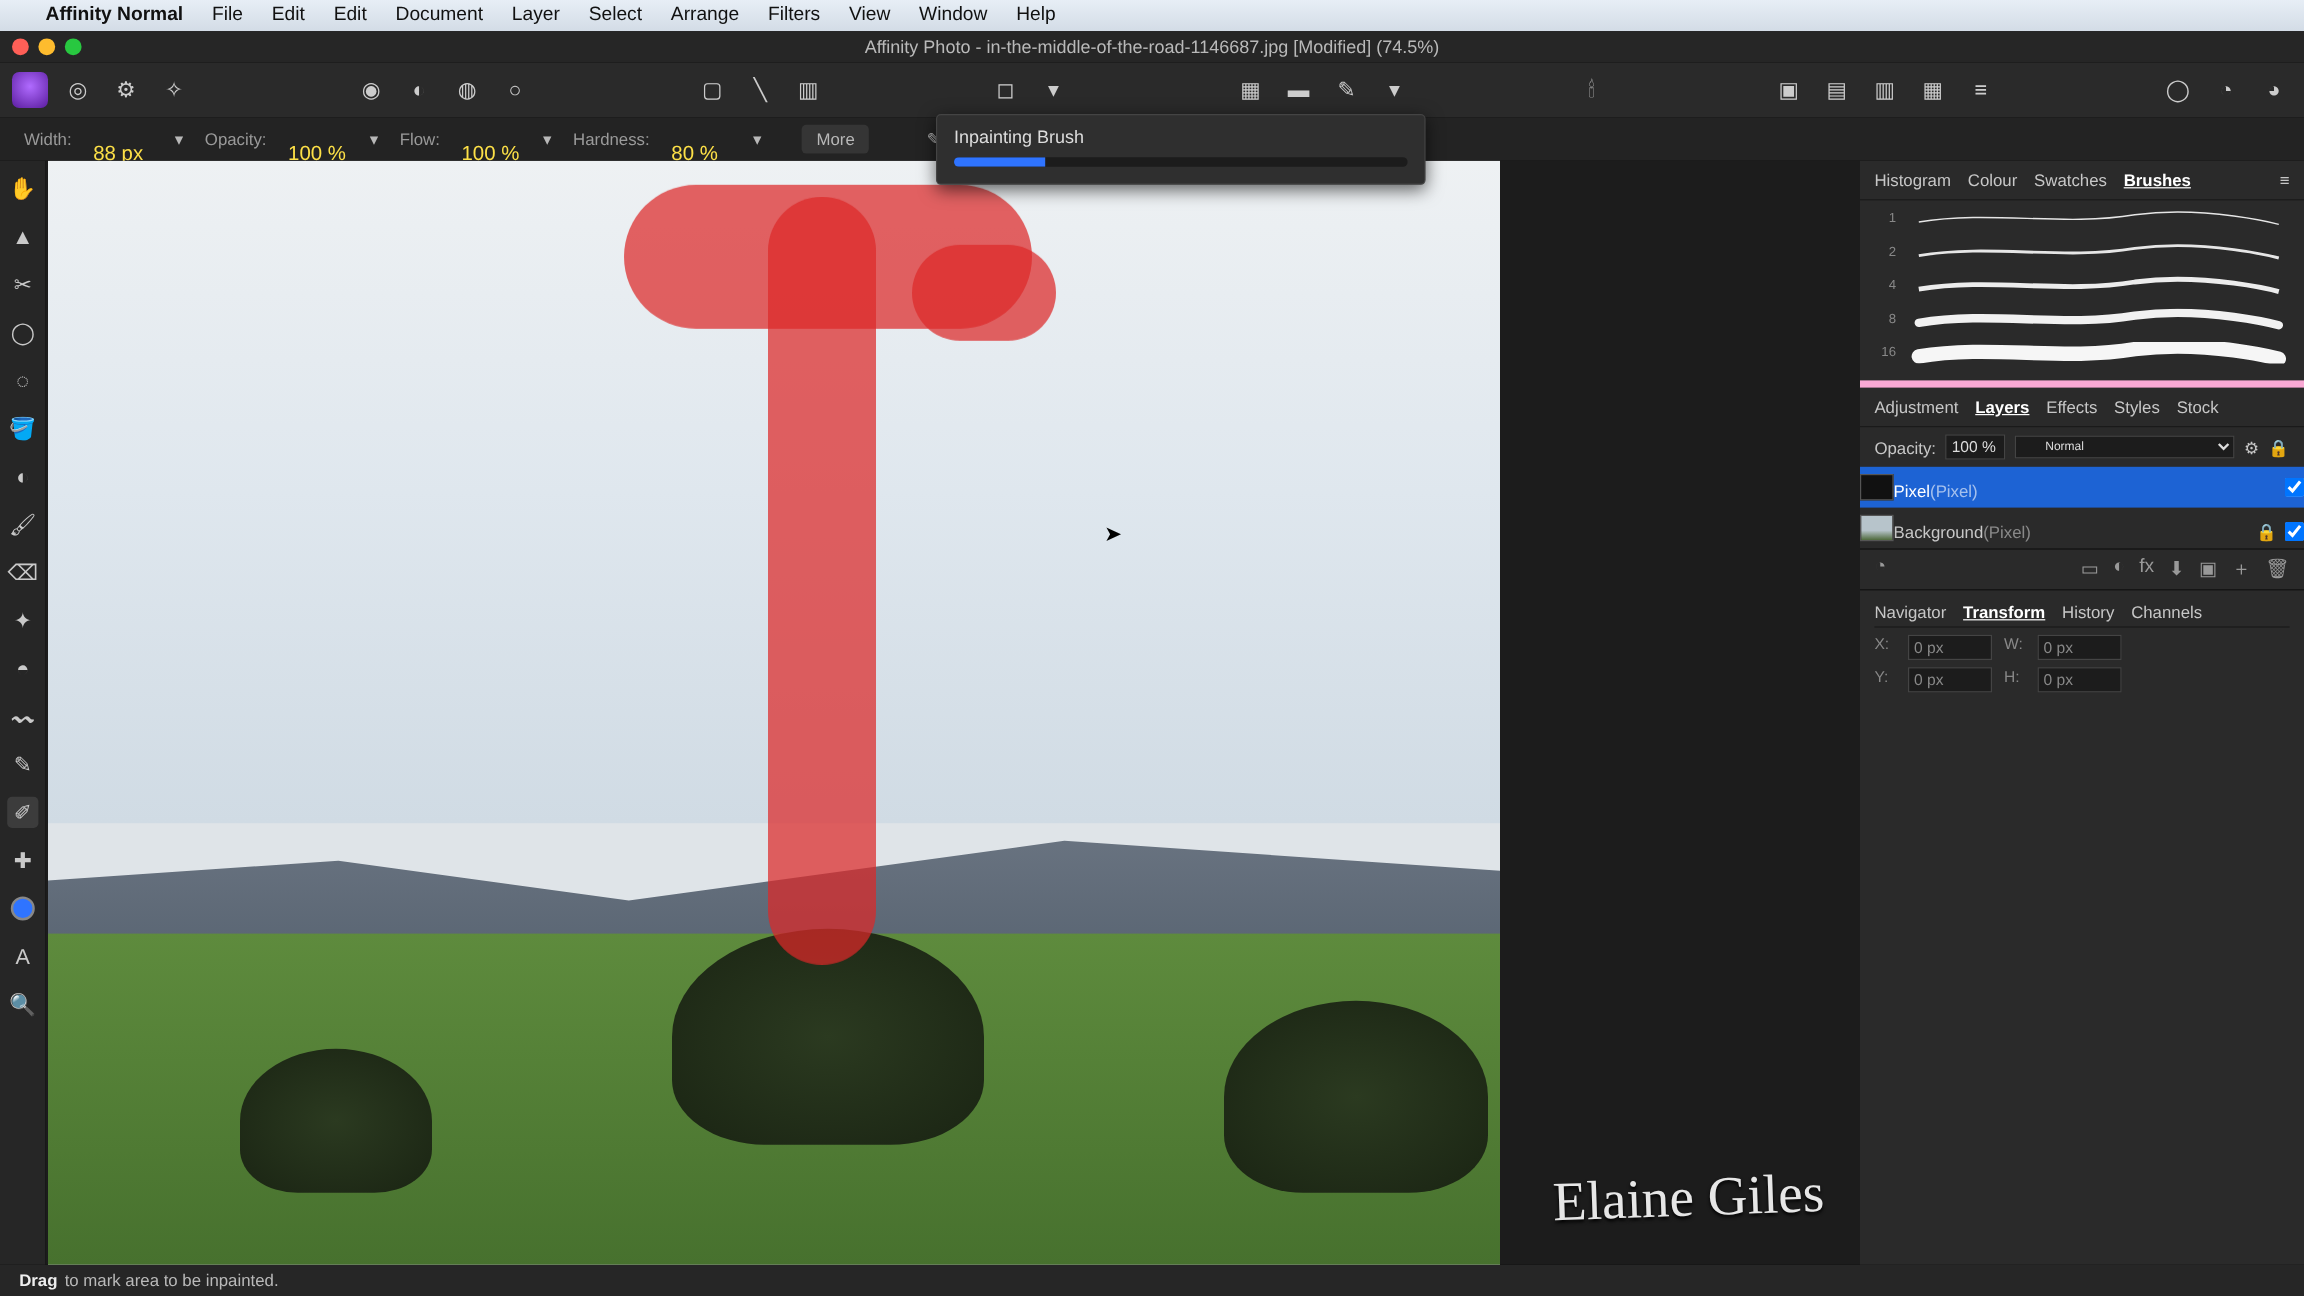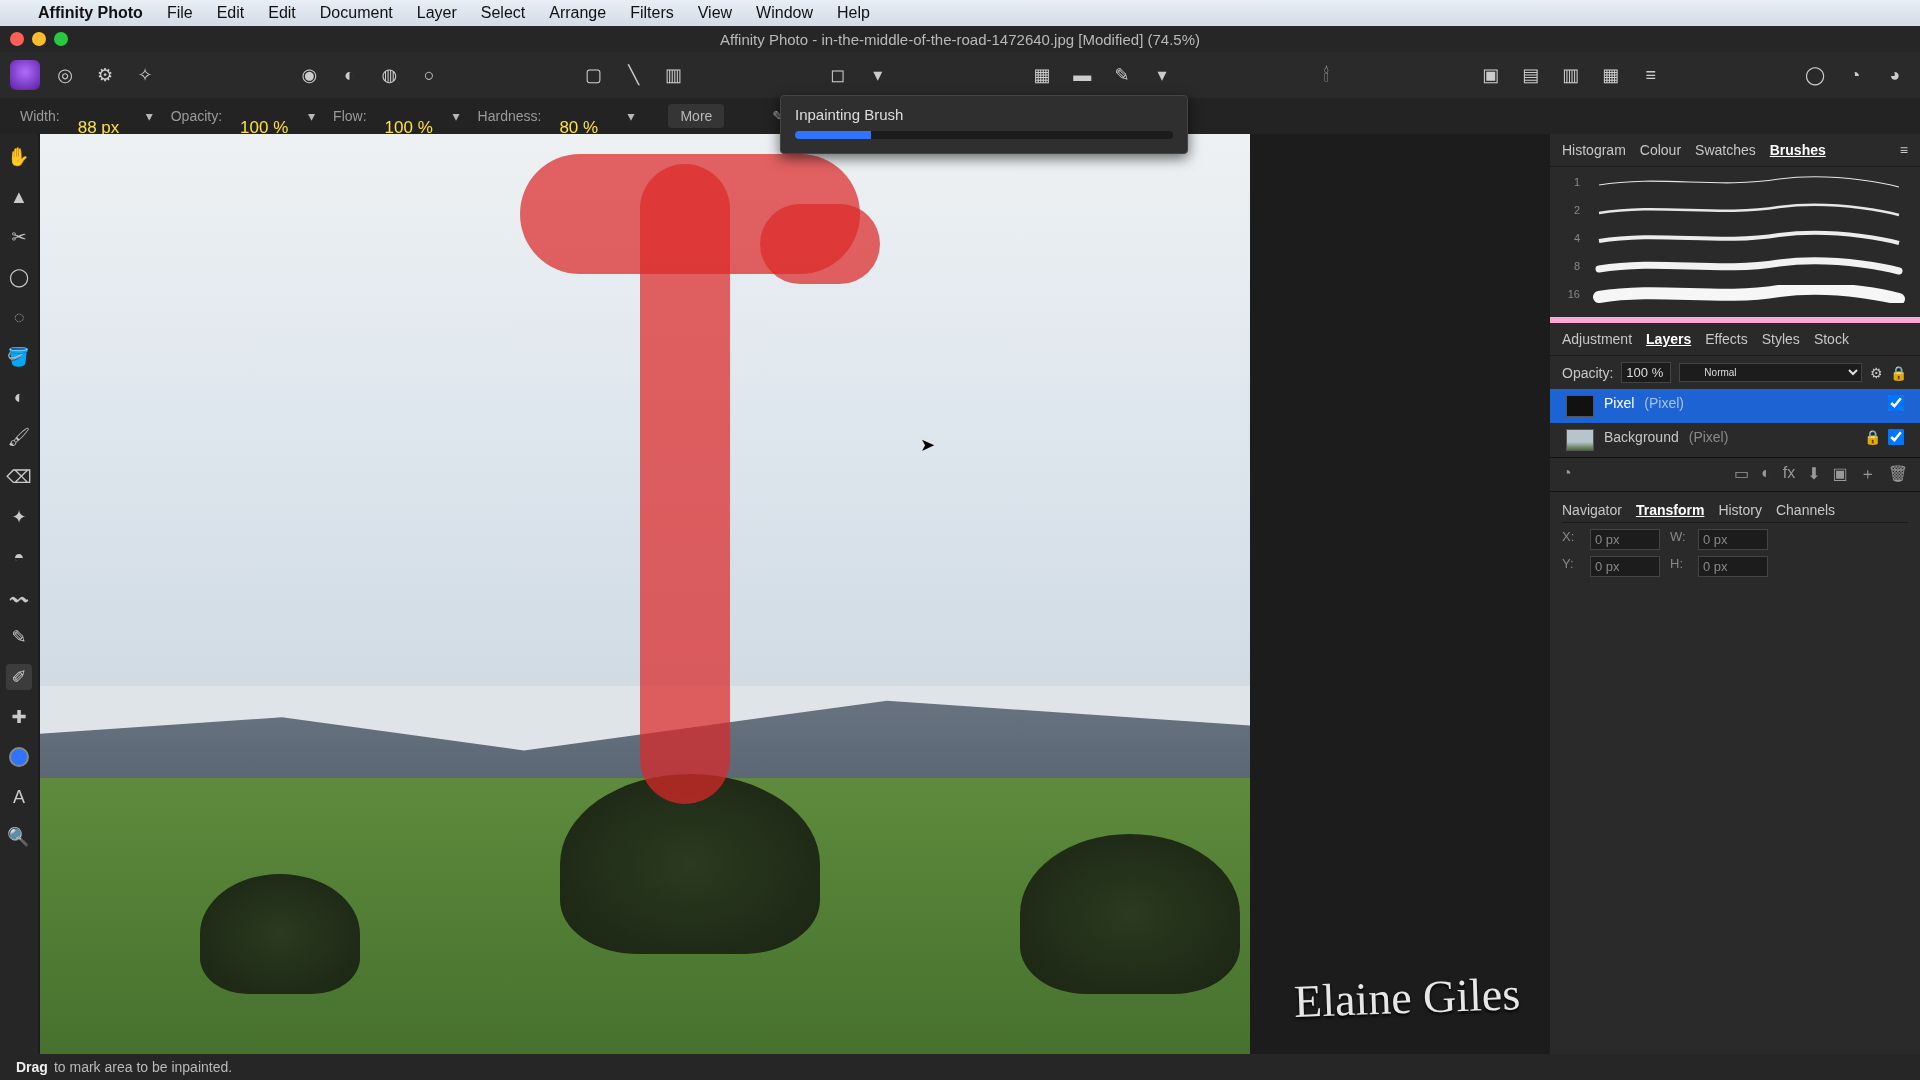--- a/index.html
+++ b/index.html
@@ -70,21 +70,21 @@
 .brush-row { display:flex; align-items:center; gap:10px; }
 .brush-dot { width:18px; text-align:right; color:#888; font-size:11px; }
 .brush-swipe { flex:1; height:18px; display:flex; align-items:center; }
 .brush-swipe svg { width:100%; height:18px; }
 
 .layers-sec { border-top:6px solid #f9a8d4; }
 .opacity-row { display:flex; align-items:center; gap:8px; padding:6px 12px; }
 .opacity-row input { width:50px; background:#1c1c1c; border:1px solid #444; color:#ddd; font-size:13px; padding:2px 4px; }
 .opacity-row select { flex:1; background:#1c1c1c; border:1px solid #444; color:#ddd; font-size:10px; padding:2px 20px; }
 .layer-list { }
-.layer { display:flex; align-items:flex-start; gap:10px; padding:6px 16px; }
+.layer { display:flex; align-items:flex-end; padding:6px 0; }
 .layer.sel { background:#1d63d4; color:#fff; }
 .layer .thumb { width:28px; height:22px; background:#111; border:1px solid #555; }
 .layer .vis { margin-left:auto; }
 .layer .vis input { width:16px; height:16px; }
 .panel-strip { display:flex; gap:12px; padding:6px 12px; border-top:1px solid #111; justify-content:flex-end; color:#999; font-size:16px; }
 
 .transform-sec { border-top:1px solid #111; padding:6px 12px; }
 .tf-grid { display:grid; grid-template-columns: 18px 70px 18px 70px; gap:6px 10px; font-size:13px; color:#888; margin-top:6px; }
 .tf-grid input { background:#1c1c1c; border:1px solid #444; color:#888; font-size:13px; padding:2px 4px; }
 
@@ -92,41 +92,41 @@
 
 
 .status { height:26px; background:#262626; color:#b9b9b9; font-size:14px; display:flex; align-items:center; padding:0 16px; gap:6px; }
 .status b { color:#eee; }
 </style>
 </head>
 <body>
 
 <div class="menubar">
   <span class="apple"></span>
-  <span class="appname">Affinity Photo</span>
+  <span class="appname">Affinity Normal</span>
   <span>File</span>
   <span>Edit</span>
   <span>Edit</span>
   <span>Document</span>
   <span>Layer</span>
   <span>Select</span>
   <span>Arrange</span>
   <span>Filters</span>
   <span>View</span>
   <span>Window</span>
   <span>Help</span>
 </div>
 
 <div class="winhead">
   <div class="traffic">
     <div class="dot red"></div>
     <div class="dot yellow"></div>
     <div class="dot green"></div>
   </div>
-  <div class="wintitle">Affinity Photo - in-the-middle-of-the-road-1472640.jpg [Modified] (74.5%)</div>
+  <div class="wintitle">Affinity Photo - in-the-middle-of-the-road-1146687.jpg [Modified] (74.5%)</div>
 </div>
 
 <div class="toolbar">
   <div class="tb-group">
     <div class="app-icon"></div>
     <div class="tb-btn">◎</div>
     <div class="tb-btn">⚙</div>
     <div class="tb-btn">✧</div>
   </div>
   <div class="tb-group">

